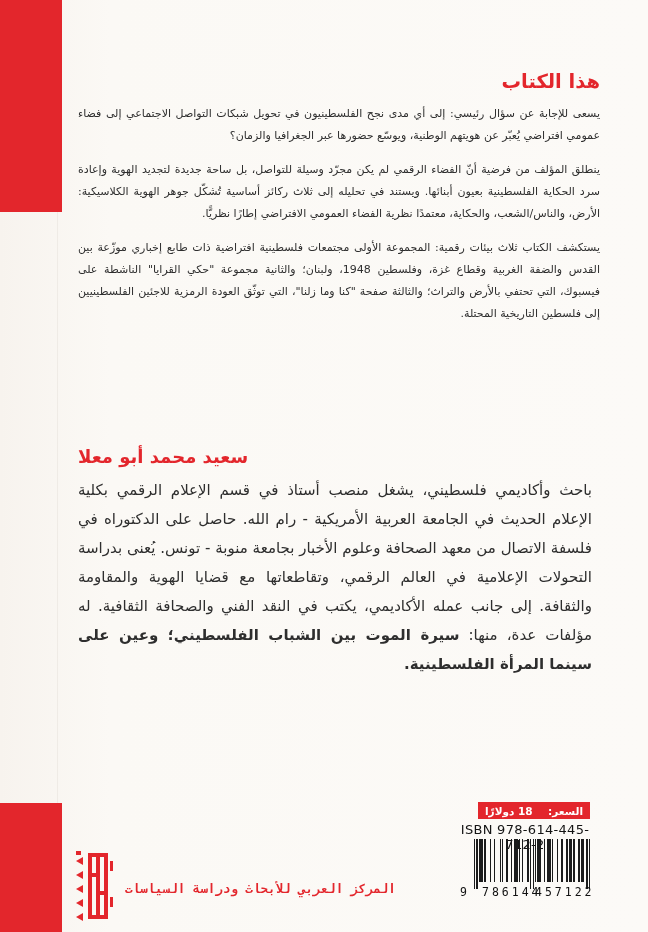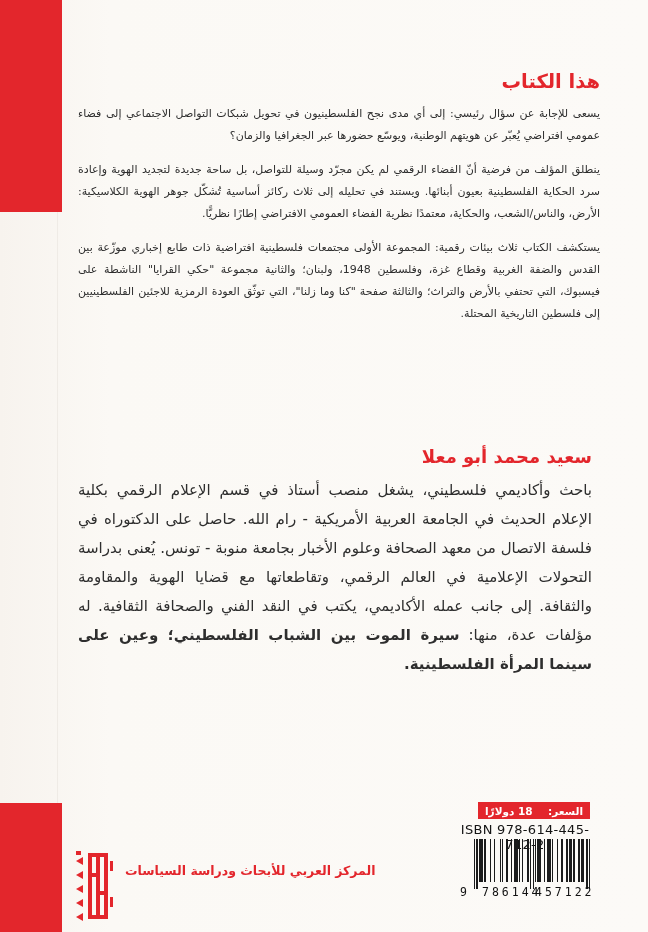--- a/index.html
+++ b/index.html
@@ -22,21 +22,21 @@
   .section-heading {
     color:var(--red); font-size:19.5px; font-weight:bold;
     text-align:right; margin-bottom:10px; letter-spacing:0;
   }
   .body-par {
     color:#2e2e2e; font-size:11px; line-height:22px;
     text-align:justify; margin-bottom:12px;
   }
   .author-block { position:absolute; top:446px; right:56px; left:78px; direction:rtl; }
   .author-name { color:var(--red); font-size:18px; font-weight:bold;
-                 text-align:right; margin-bottom:9px; }
+                 text-align:left; margin-bottom:9px; }
   .bio-par { color:#2e2e2e; font-size:15px; line-height:29px; text-align:justify; }
   .bio-par b { font-weight:bold; }
 
   .price-box {
     position:absolute; top:802px; right:58px; width:112px; height:17px;
     background:var(--red); color:#ffffff;
     display:flex; direction:rtl; justify-content:space-between; align-items:center;
     padding:0 7px; font-size:10.5px; font-weight:bold;
   }
   .isbn-line {
@@ -47,21 +47,21 @@
   .barcode { position:absolute; top:839px; right:58px; width:130px; height:62px; }
   .barcode svg { position:absolute; top:0; right:0; }
   .bc-digit { position:absolute; bottom:2px; font-family:"DejaVu Sans Mono", monospace;
               font-size:11.5px; color:#111; }
   .bc-first { left:0; }
   .bc-left  { left:22px; letter-spacing:3px;margin-top:40px; }
   .bc-right { left:75px; letter-spacing:3px;text-align:center; }
 
   .publisher { position:absolute; top:851px; left:74px; display:flex; gap:11px; }
   .logo-mark { flex:0 0 auto; }
-  .publisher-text { margin-top:12px; }
+  .publisher-text { margin-top:30px;font-family:Liberation Mono, monospace; }
   .publisher-ar { color:var(--red); font-size:12.5px; font-weight:bold;
                   direction:rtl; text-align:left; margin-bottom:3px; }
   .publisher-en { color:var(--red); font-size:11.5px; font-weight:bold; }
 </style>
 </head>
 <body>
 
 <div class="page">
 
   <div class="red-bar top"></div>

